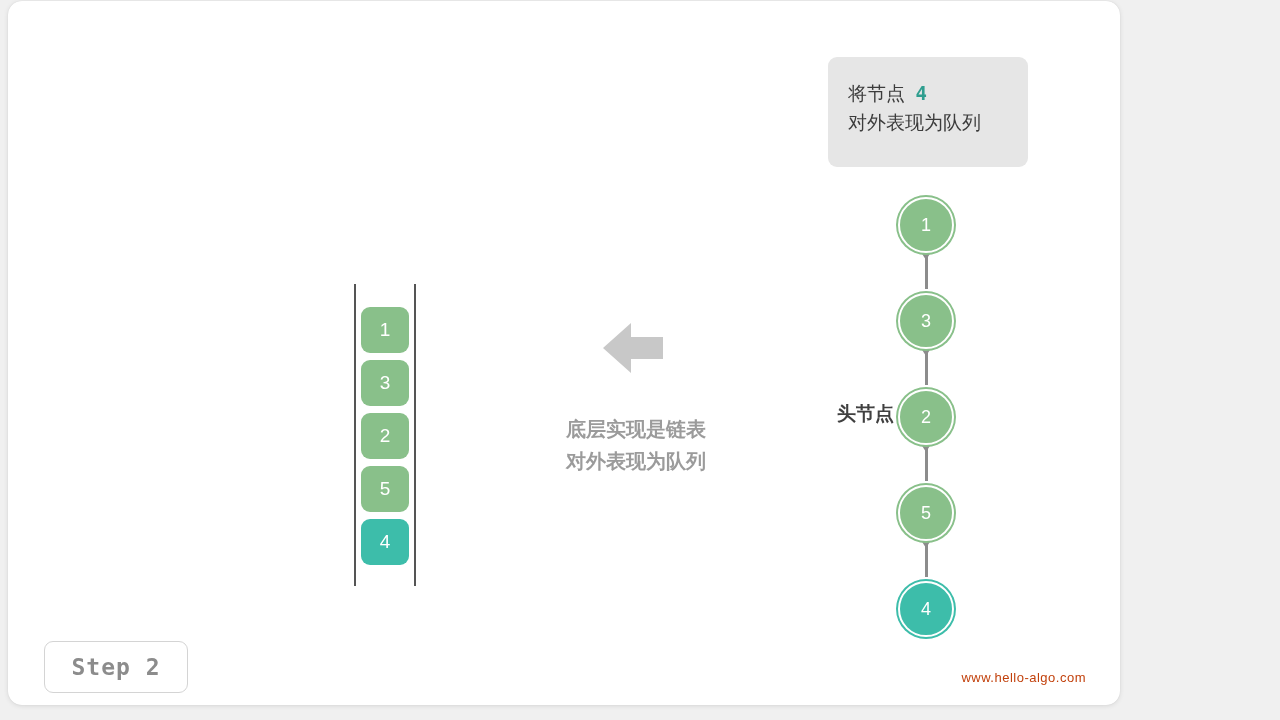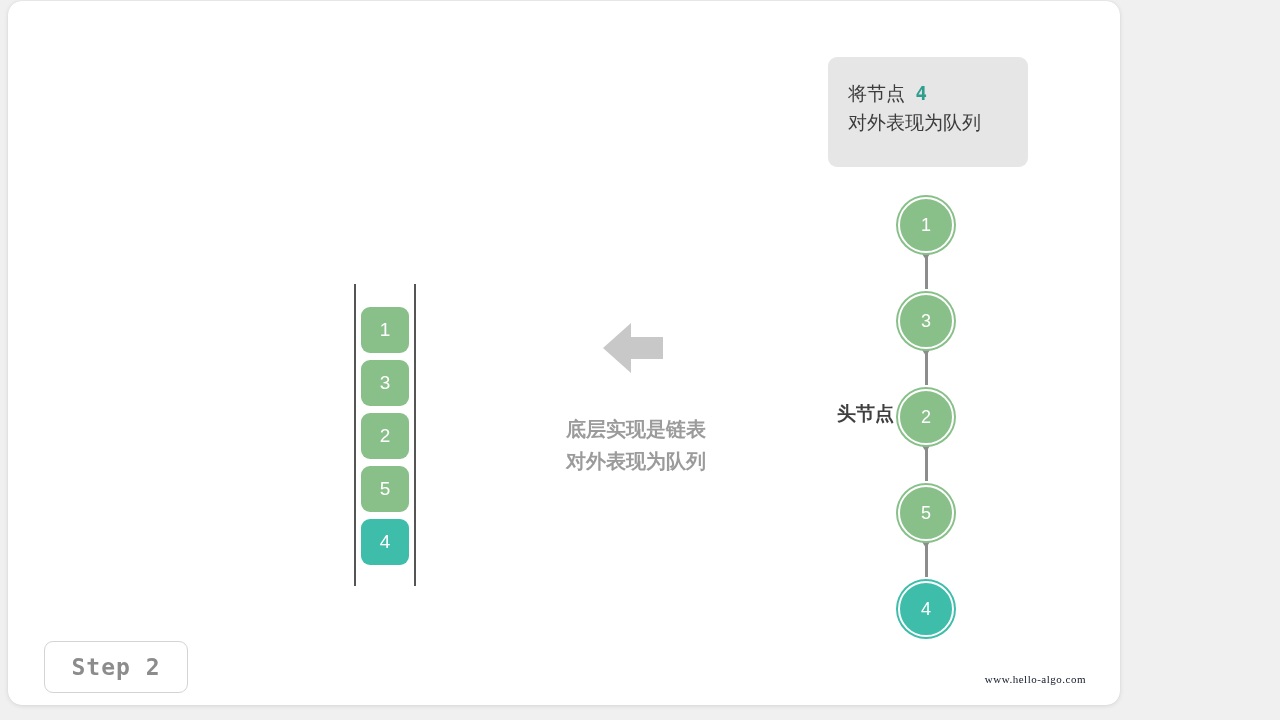--- a/index.html
+++ b/index.html
@@ -202,23 +202,23 @@
     align-items: center;
     justify-content: center;
     box-sizing: border-box;
   }
 
   
   #watermark {
     position: absolute;
     right: 34px;
     bottom: 20px;
-    color: #0f172a;
-    font-family: Liberation Serif, serif;
-    font-size: 11px;
+    color: #c2410c;
+    font-family: Liberation Sans, sans-serif;
+    font-size: 13px;
     letter-spacing: 0.5px;
   }
 </style>
 </head>
 <body>
 
 <div id="stage">
   <div id="canvas">
 
     <div class="callout" id="callout-append">

